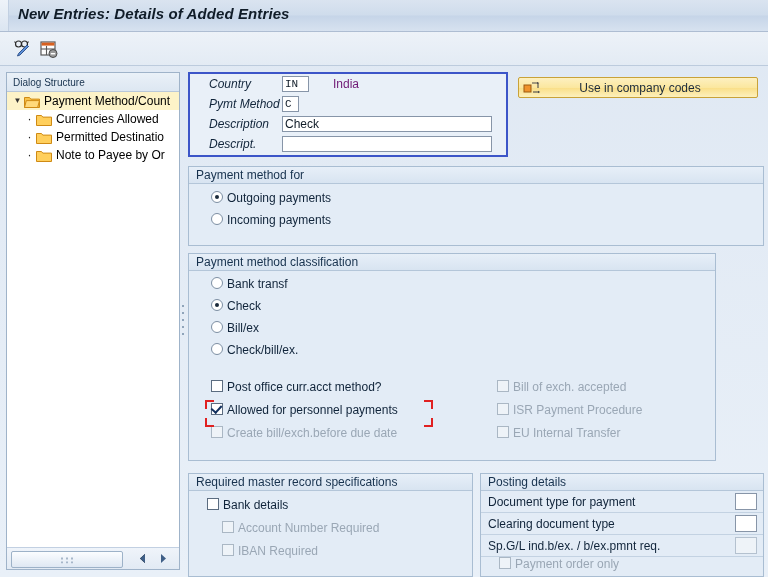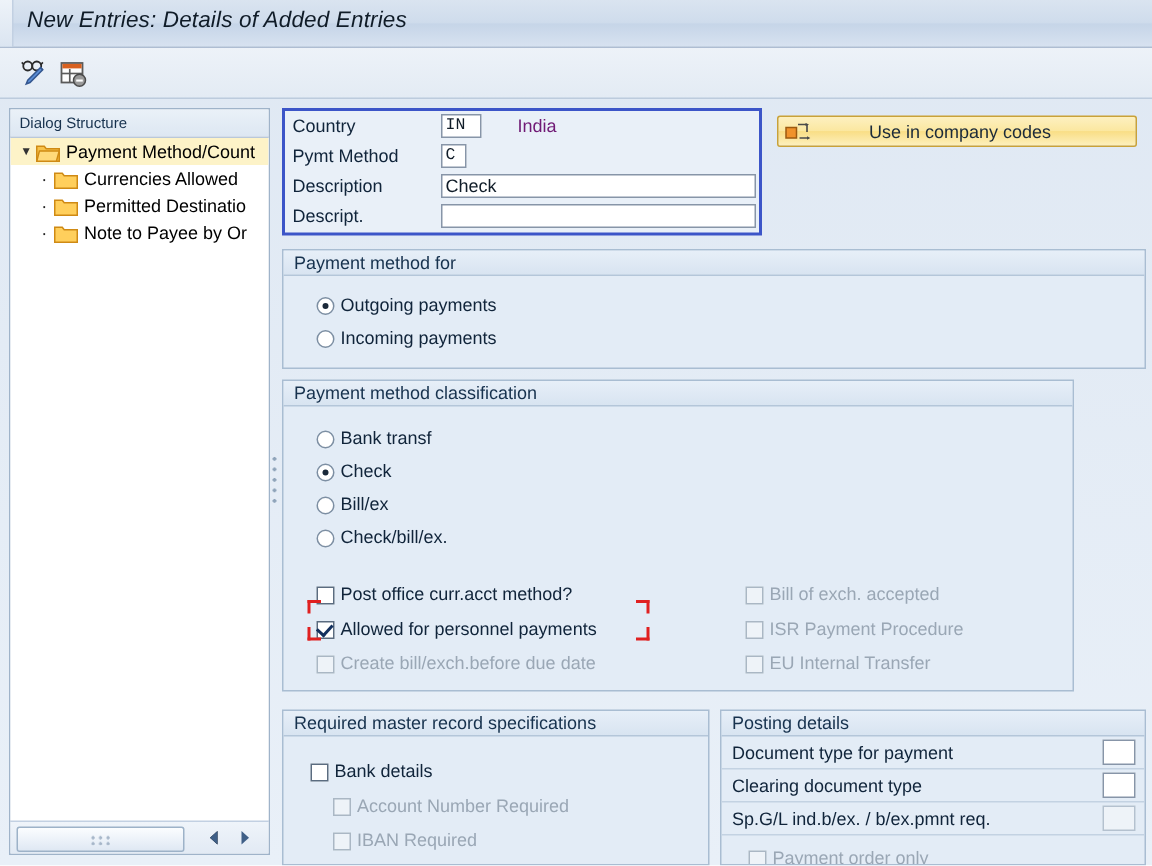--- a/index.html
+++ b/index.html
@@ -12,21 +12,21 @@
   }
   .screen{position:relative;width:768px;height:577px;overflow:hidden;
     background:linear-gradient(to bottom,#dfe8f3 0%,#e9f0f8 100%);}
 
   
   .titlebar{position:absolute;left:0;top:0;width:768px;height:32px;
     background:linear-gradient(to bottom,#dae4f0 0%,#cfdcec 48%,#c6d5e8 52%,#d7e2f0 100%);
     border-bottom:1px solid #aebdd2;box-sizing:border-box;}
   .titlebar .edge{position:absolute;left:0;top:0;width:8px;height:31px;
     background:linear-gradient(to bottom,#eef3f9,#dbe5f1);border-right:1px solid #c2d0e2;}
-  .title-text{position:absolute;left:18px;top:5px;font-size:15px;font-weight:normal;
+  .title-text{position:absolute;left:18px;top:5px;font-size:15px;font-weight:bold;
     font-style:italic;color:#101c28;letter-spacing:.1px;white-space:nowrap;}
 
   
   .toolbar{position:absolute;left:0;top:32px;width:768px;height:34px;
     background:linear-gradient(to bottom,#edf2f8 0%,#e3ebf4 100%);
     border-bottom:1px solid #bccbdd;box-sizing:border-box;}
   .tbtn{position:absolute;top:6px;width:22px;height:22px;cursor:pointer;}
   .tbtn svg{display:block;}
 
   
@@ -65,22 +65,22 @@
     background:
       radial-gradient(circle at 2px 2px,#8fa4ba 1.1px,transparent 1.3px) 0 0/4px 7px repeat;}
 
   
   .work{position:absolute;left:188px;top:72px;width:576px;height:505px;}
 
   
   .hdrbox{position:absolute;left:0;top:0;width:320px;height:85px;
     border:2px solid #3c55c8;box-sizing:border-box;background:#e9f0f8;}
   .frow{display:flex;height:20px;align-items:center;}
-  .flabel{width:104px;padding-left:5px;font-size:12px;color:#10243a;
-    box-sizing:border-box;white-space:nowrap;}
+  .flabel{width:92px;padding-left:19px;font-size:12px;color:#10243a;
+    box-sizing:border-box;white-space:nowrap;font-style:italic;}
   .inp{background:#fff;border:1px solid #8795a8;box-sizing:border-box;
     font-family:"Liberation Mono",monospace;font-size:11px;
     padding:0 2px;height:16px;line-height:15px;color:#101c28;}
   .inp.text{font-family:"Liberation Sans",sans-serif;font-size:12px;}
   .ftext{margin-left:24px;font-size:12px;color:#701a75;white-space:nowrap;}
 
   
   .cbtn{position:absolute;left:330px;top:5px;width:240px;height:21px;
     background:linear-gradient(to bottom,#fdf0c0 0%,#fbe79f 50%,#f9de86 51%,#fdf0bd 100%);
     border:1px solid #c9a238;border-radius:2px;cursor:pointer;
@@ -91,21 +91,21 @@
 
   
   .grp{position:absolute;background:#e3ecf6;border:1px solid #a9bdd2;
     box-sizing:border-box;overflow:hidden;}
   .grp-hdr{height:17px;line-height:17px;padding-left:7px;font-size:12px;
     color:#17324e;background:linear-gradient(to bottom,#e7eff8,#d8e4f1);
     border-bottom:1px solid #b4c6d9;box-sizing:border-box;white-space:nowrap;}
   .grp-body{position:relative;}
 
   
-  .opt{display:flex;align-items:flex-end;height:19px;cursor:pointer;
+  .opt{display:flex;align-items:flex-start;height:19px;cursor:pointer;
     font-size:12px;color:#10243a;white-space:nowrap;}
   .radio{width:12px;height:12px;border-radius:50%;background:#fff;
     border:1px solid #7d8fa3;box-sizing:border-box;margin-right:4px;
     flex:0 0 12px;position:relative;}
   .radio.on:after{content:"";position:absolute;left:3px;top:3px;width:4px;height:4px;
     border-radius:50%;background:#1b2a3a;}
   .chk{width:12px;height:12px;background:#fff;border:1px solid #5b6c80;
     box-sizing:border-box;margin-right:4px;flex:0 0 12px;position:relative;}
   .chk.on:after{content:"";position:absolute;left:1px;top:-1px;width:5px;height:8px;
     border:solid #12305e;border-width:0 2px 2px 0;transform:rotate(42deg);}

